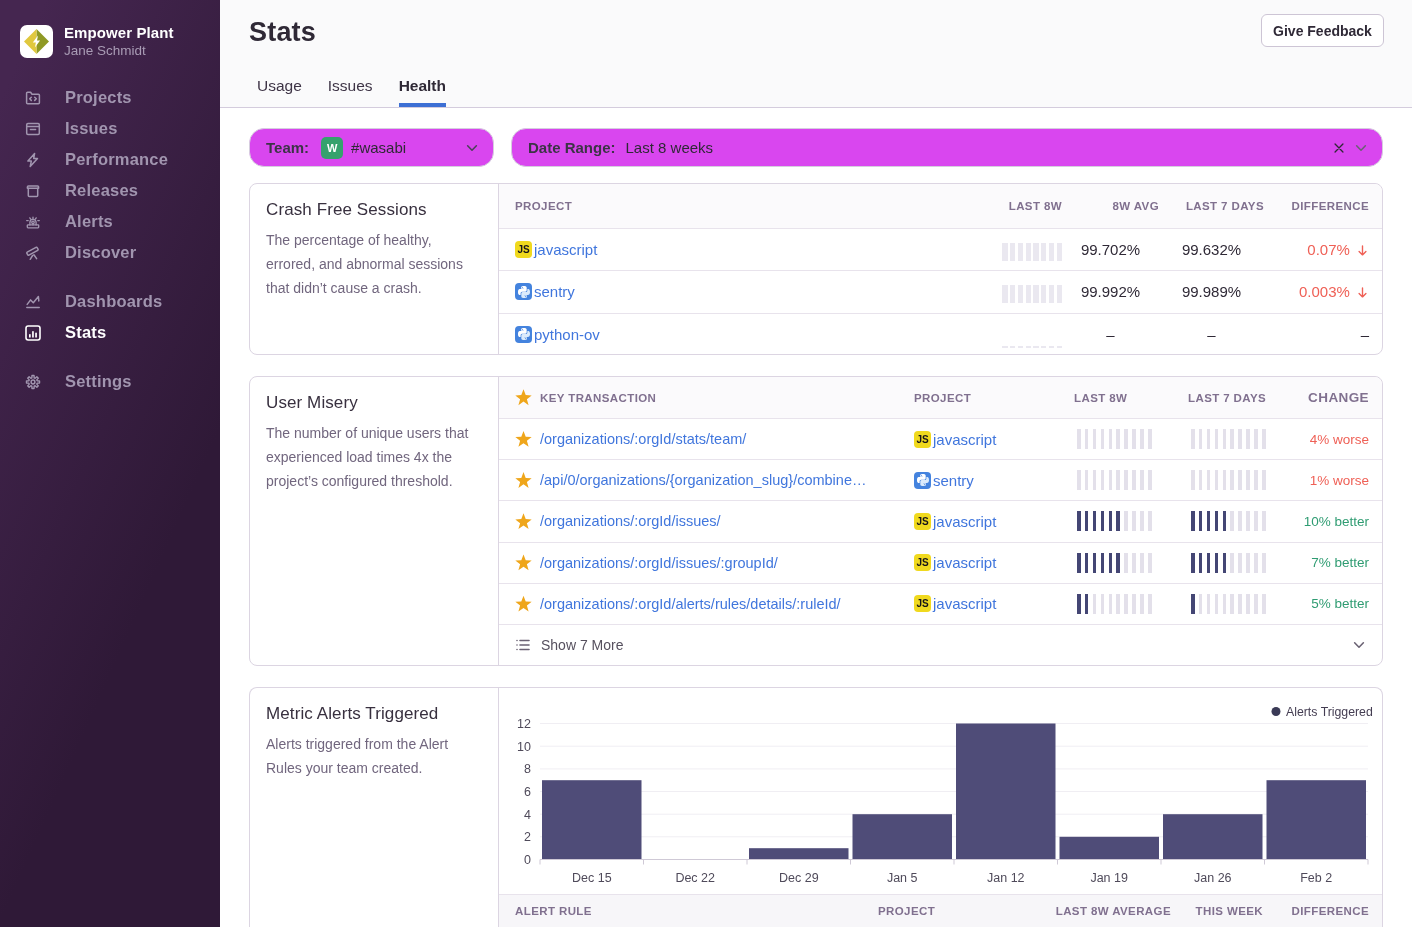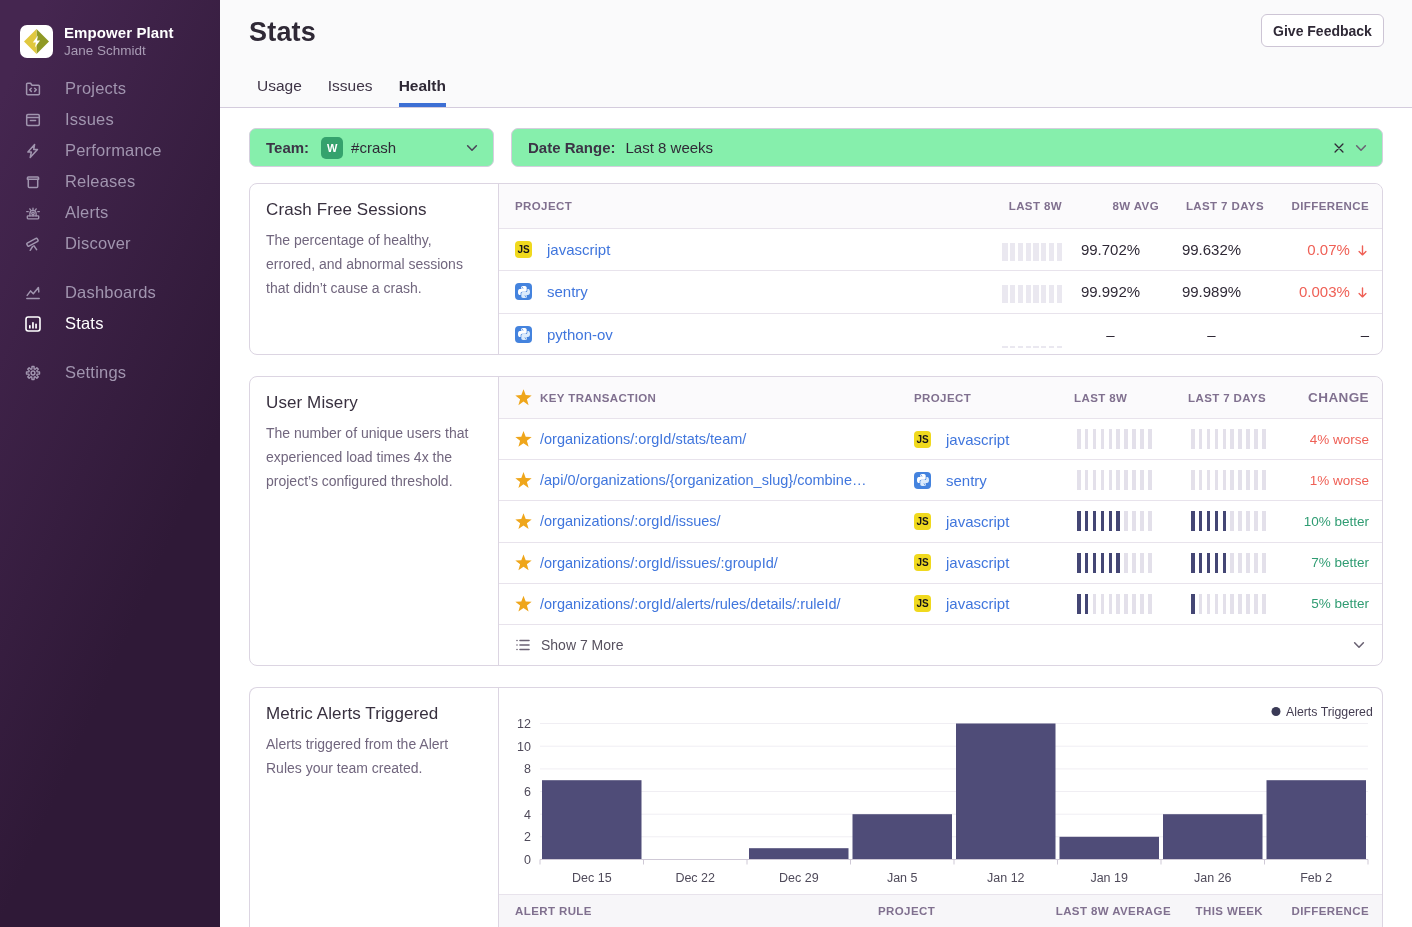--- a/index.html
+++ b/index.html
@@ -9,21 +9,21 @@
 
 
 #sidebar { position:absolute; left:0; top:0; width:220px; height:927px;
   background:linear-gradient(294deg,#2f1937 35%,#452650 93%); color:#a79bb4; }
 #org { display:flex; align-items:center; padding:24px 0 0 20px; }
 #org .logo { width:33px; height:33px; background:#fff; border-radius:7px;
   display:flex; align-items:center; justify-content:center; }
 #org .names { margin-left:11px; }
 #org .names .o { color:#fff; font-weight:bold; font-size:15px; line-height:18px; letter-spacing:.1px;}
 #org .names .u { color:#a99cb5; font-size:13.5px; line-height:17px; }
-nav { margin-top:14px; }
+nav { margin-top:23px;font-weight:bold; }
 .nav-item { display:flex; align-items:center; height:31px; padding-left:25px;
   font-size:16.5px; letter-spacing:.2px; color:#a195af; }
 .nav-item .ic { width:16px; height:16px; margin-right:24px; flex:none; display:flex; }
 .nav-item.active { color:#fff; }
 .nav-gap { height:18px; }
 .nav-gap2 { height:18px; }
 
 
 #main { position:absolute; left:220px; top:0; width:1192px; height:927px; }
 #header { background:#fafafb; border-bottom:1px solid #d4ccdd; height:108px; position:relative; }
@@ -36,21 +36,21 @@
 #tabs .tab.active { font-weight:bold; color:#2f2936; }
 #tabs .tab.active:after { content:""; position:absolute; left:0; right:0; bottom:0;
   height:4px; background:#3d6fd4; }
 
 #content { padding:20px 29px 0 29px; }
 #chart svg { display:block; }
 .bars8 { position:relative; top:2px; }
 
 
 #filters { display:flex; margin-bottom:16px; }
-.fbox { height:39px; border:1px solid #d5cede; border-radius:7px; background:#86efac;
+.fbox { height:39px; border:1px solid #d5cede; border-radius:15px; background:#d946ef;
   display:flex; align-items:center; font-size:15px; color:#2f2936; }
 .fbox .lbl { font-weight:bold; color:#3c3446; }
 #fteam { width:245px; padding:0 14px 0 16px; margin-right:17px; }
 #fdate { flex:1; padding:0 14px 0 16px; }
 .tavatar { width:22px; height:22px; border-radius:5px; background:#35a26d; color:#fff;
   font-size:11px; font-weight:bold; display:flex; align-items:center; justify-content:center;
   margin:0 8px 0 12px; }
 .chev { width:14px; height:14px; }
 .spacer { flex:1; }
 
@@ -69,21 +69,21 @@
 
 
 #t1 .hrow { display:grid; grid-template-columns:1fr 62px 97px 105px 105px; align-items:center;
   height:44px; padding:0 13px 0 16px; background:#fbfafc; border-radius:0 8px 0 0; }
 #t1 .row { display:grid; grid-template-columns:1fr 62px 97px 105px 105px; align-items:center;
   height:42.3px; padding:0 13px 0 16px; border-top:1px solid #e8e3ec; font-size:15px; }
 #t1 .num { text-align:center; color:#2f2936; }
 #t1 .rr { text-align:right; }
 
 .projcell { display:flex; align-items:center; font-size:15px; }
-.pic { width:17px; height:17px; border-radius:4px; margin-right:15px; flex:none;
+.pic { width:17px; height:17px; border-radius:4px; margin-right:2px; flex:none;
   display:flex; align-items:center; justify-content:center; }
 .pic.js { background:#f0d91e; color:#16141a; font-size:10px; font-weight:bold; letter-spacing:0; }
 
 .red { color:#ef6056; }
 .green { color:#2f9c72; }
 
 .bars8 { display:flex; gap:2.6px; height:18px; align-items:flex-end; justify-content:flex-end; }
 .bars8 i { width:5.2px; height:17.5px; background:#eae8f0; display:block; }
 .bars8.tiny i { height:2px; }
 .bars8.tiny { top:5px; }
@@ -200,21 +200,21 @@
       <div class="tab">Issues</div>
       <div class="tab active">Health</div>
     </div>
   </div>
 
   <div id="content">
     <div id="filters">
       <div class="fbox" id="fteam">
         <span class="lbl">Team:</span>
         <span class="tavatar">W</span>
-        <span>#crash</span>
+        <span>#wasabi</span>
         <span class="spacer"></span>
         <svg class="chev" viewBox="0 0 16 16" fill="none" stroke="#4a4458" stroke-width="1.8" stroke-linecap="round" stroke-linejoin="round">
             <path d="M3 5.5 L8 10.5 L13 5.5"></path>
           </svg>
       </div>
       <div class="fbox" id="fdate">
         <span class="lbl">Date Range:</span>
         <span style="margin-left:10px">Last 8 weeks</span>
         <span class="spacer"></span>
         <svg class="chev" viewBox="0 0 16 16" fill="none" stroke="#2f2936" stroke-width="1.5" stroke-linecap="round" style="margin-right:8px">

